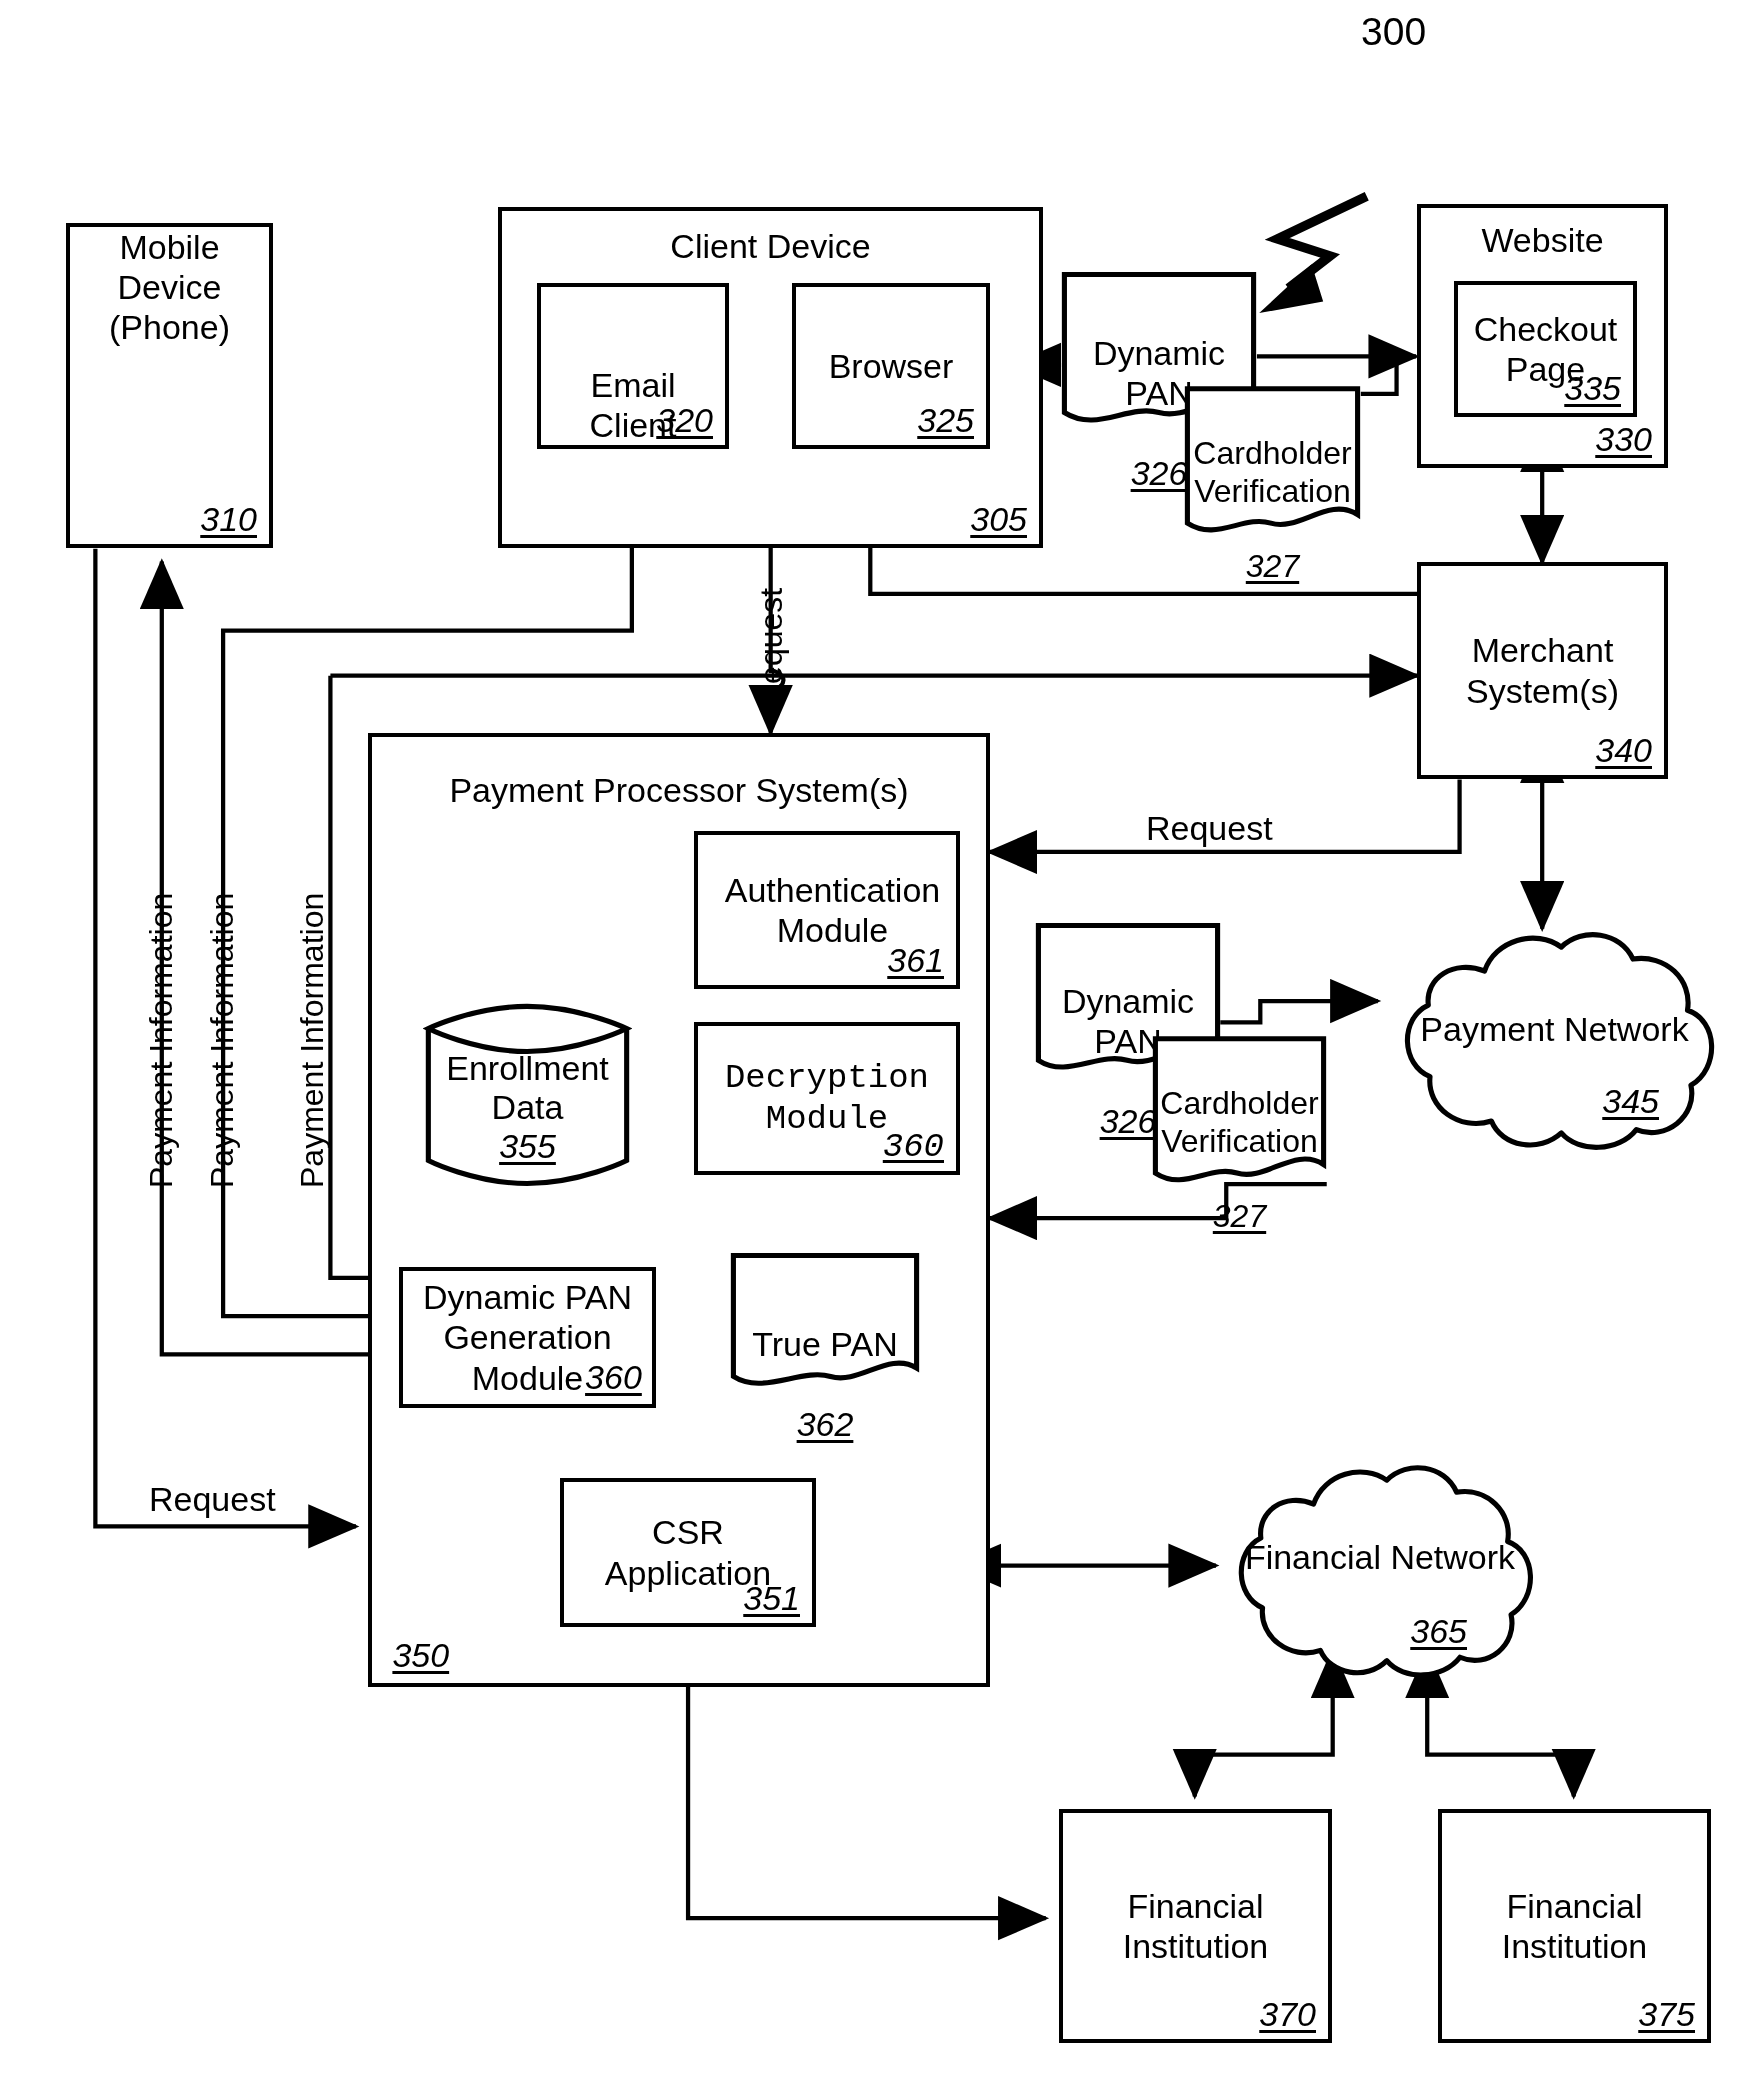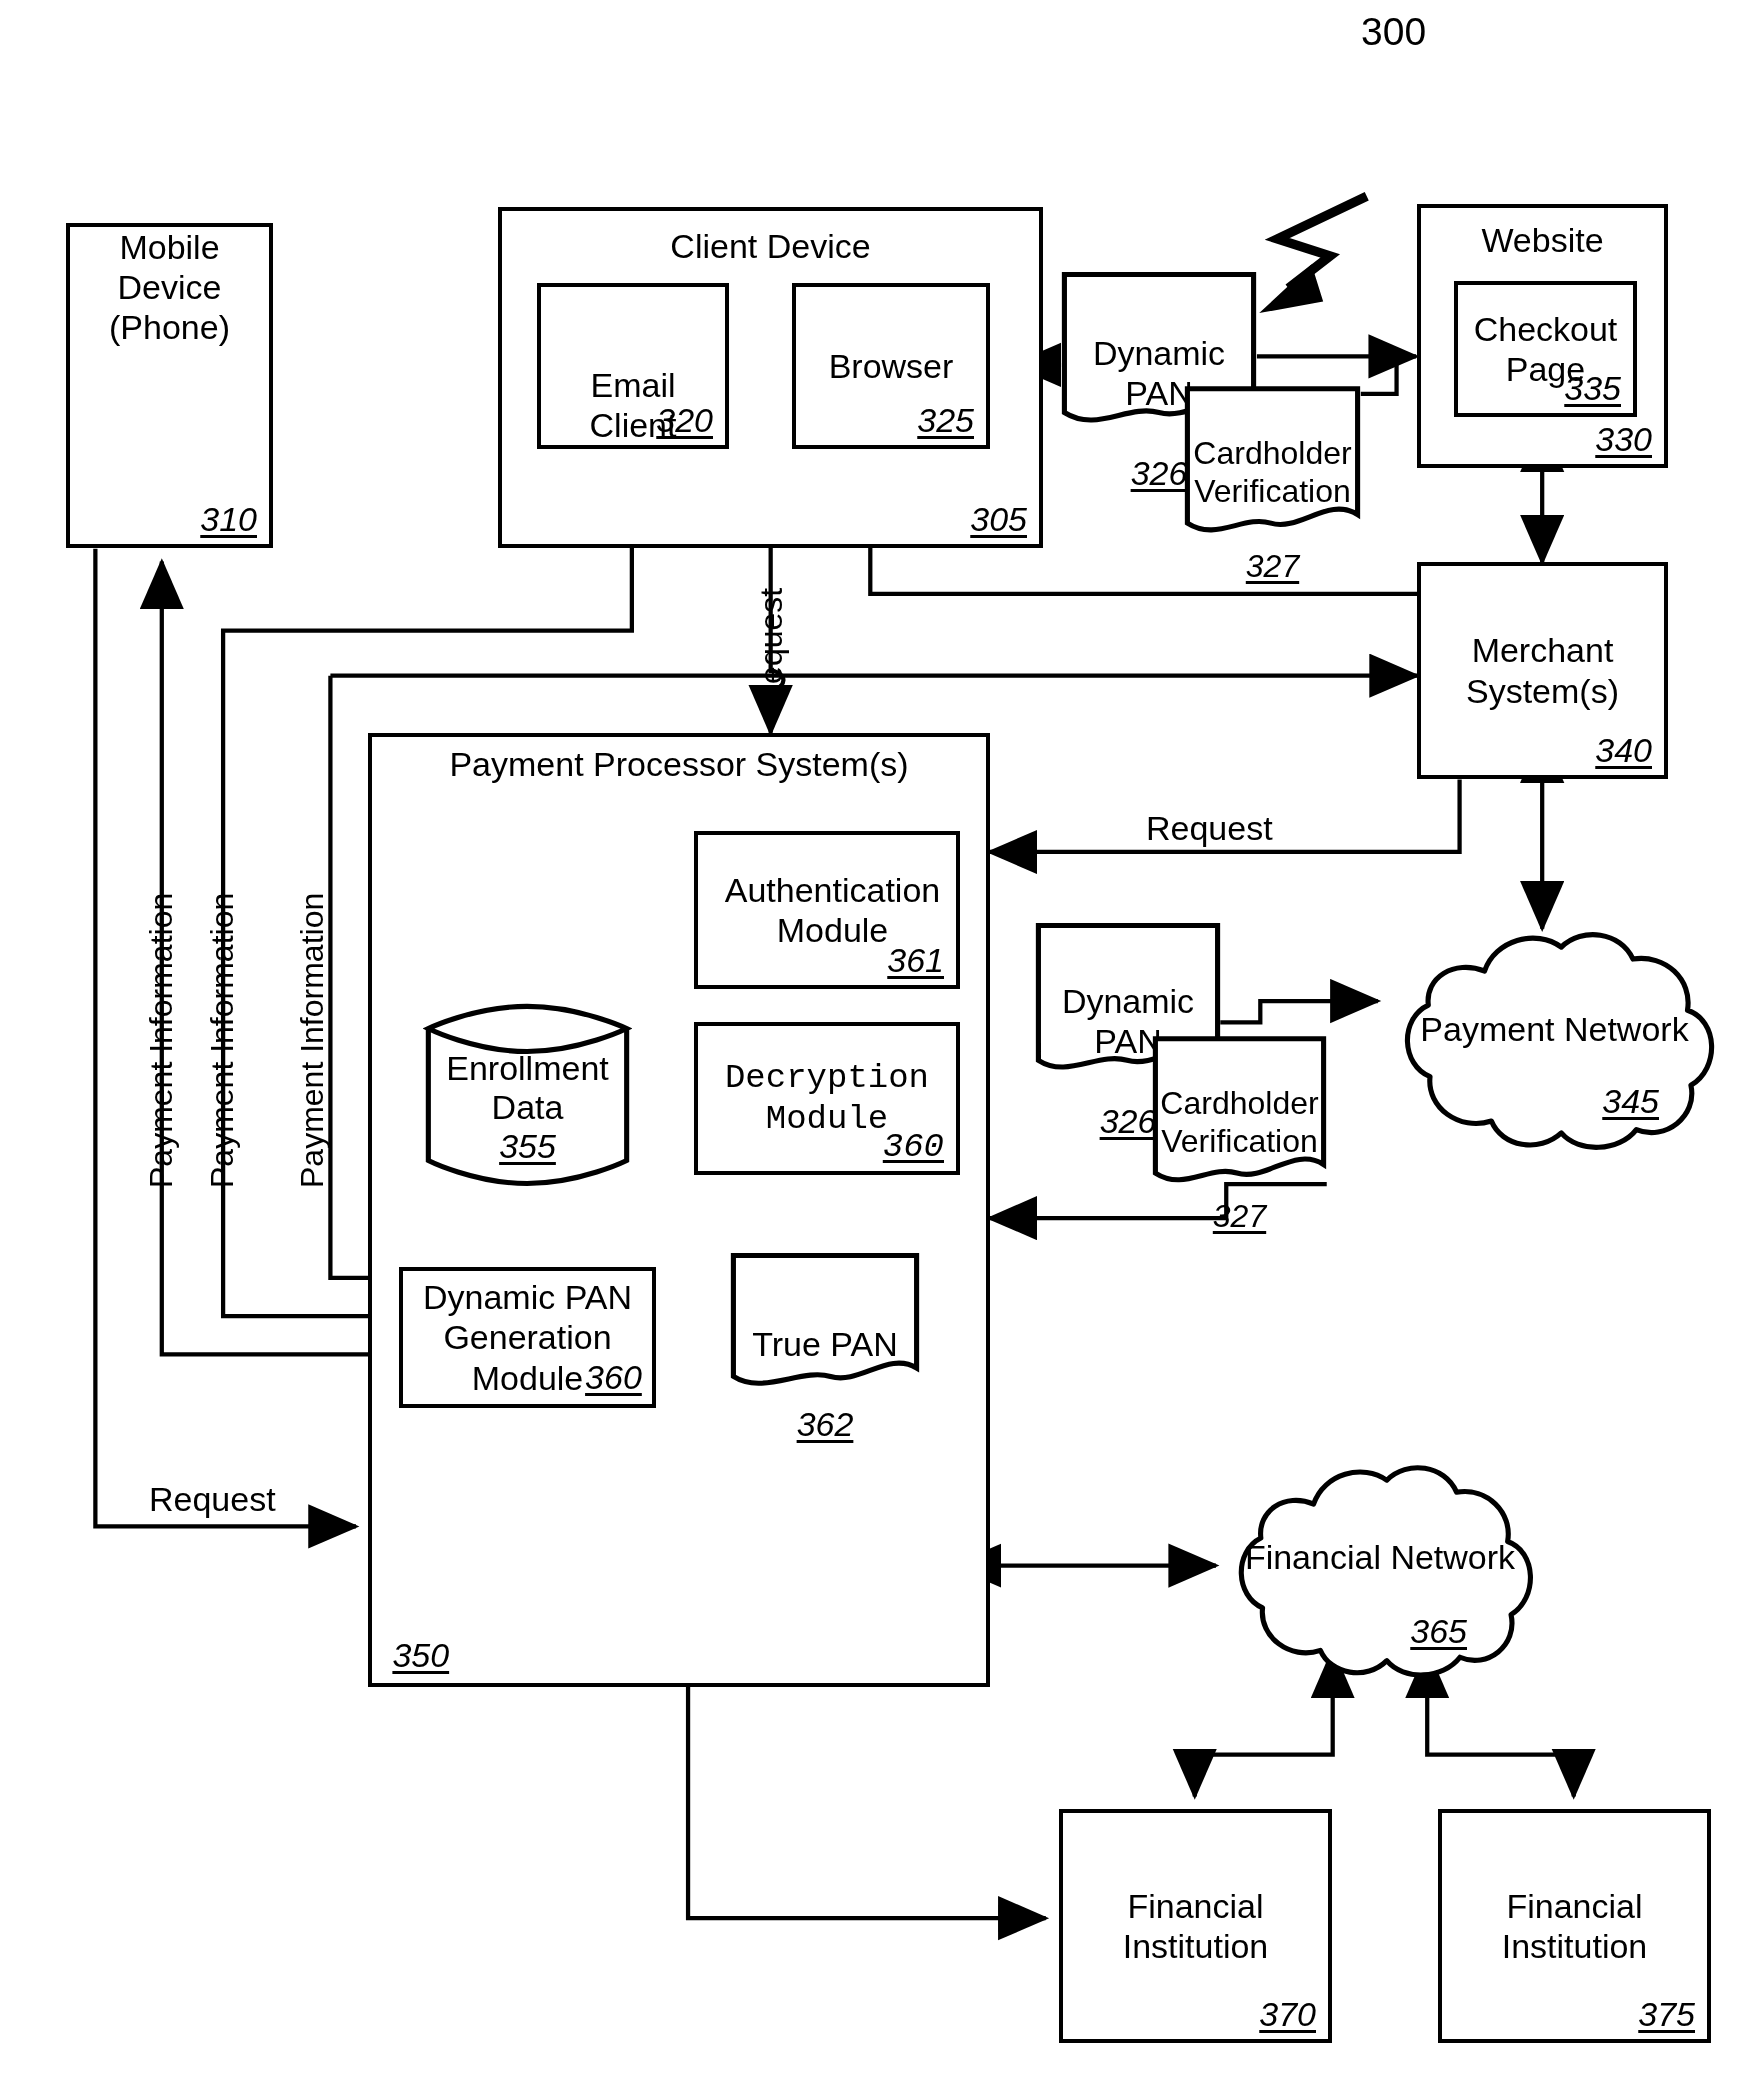--- a/index.html
+++ b/index.html
@@ -75,21 +75,21 @@
   #checkout-page {
     left: 1454px; top: 281px; width: 183px; height: 136px;
     justify-content: center; font-size: 34px;
   }
   #merchant-system {
     left: 1417px; top: 562px; width: 251px; height: 217px;
     justify-content: center; font-size: 34px;
   }
   #pps {
     left: 368px; top: 733px; width: 622px; height: 954px;
-    padding-top: 7px; font-size: 34px;
+    padding-top: 33px; font-size: 34px;
   }
   #auth-module {
     left: 694px; top: 831px; width: 266px; height: 158px;
     justify-content: center; font-size: 34px; padding-left: 11px;
   }
   #decrypt-module {
     left: 694px; top: 1022px; width: 266px; height: 153px;
     justify-content: center; font-size: 34px; font-family: Liberation Mono, monospace;
   }
   #dpan-gen {
@@ -315,20 +315,25 @@
     <span class="ref ref-br">360</span>
   </div>
 
   <div class="node" id="dpan-gen">
     <div class="title" style="padding:0 5.1px;">Dynamic PAN
 Generation
 Module</div>
     <span class="ref" style="position:absolute; right:10.2px; bottom:6.8px;">360</span>
   </div>
 
+  <div class="node" id="csr-app">
+    <div class="title">CSR
+Application</div>
+    <span class="ref ref-br">351</span>
+  </div>
 
   <div class="node" id="fi-370">
     <div class="title">Financial
 Institution</div>
     <span class="ref ref-br">370</span>
   </div>
 
   <div class="node" id="fi-375">
     <div class="title">Financial
 Institution</div>

